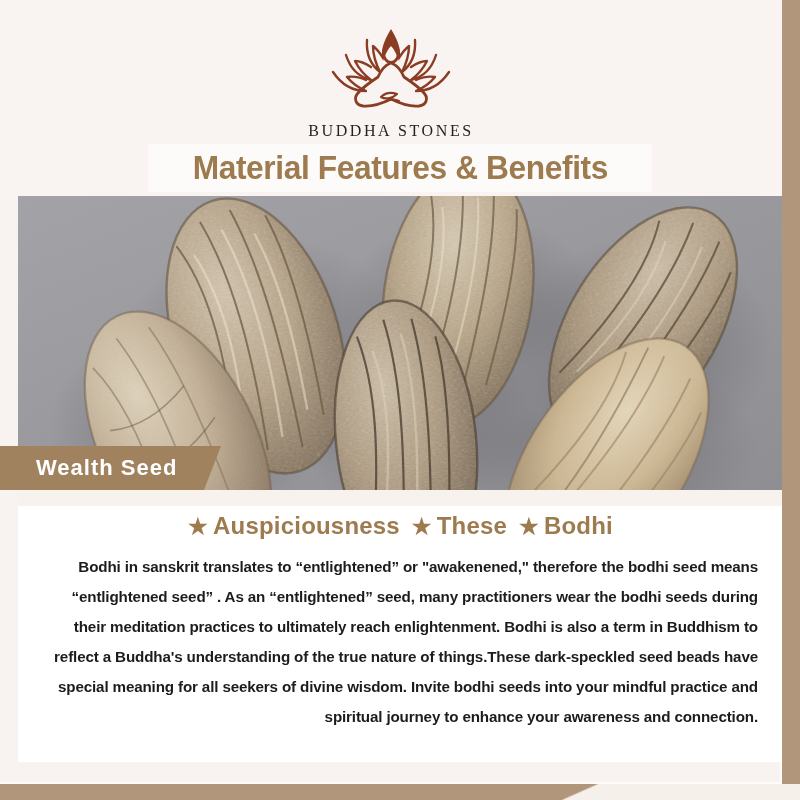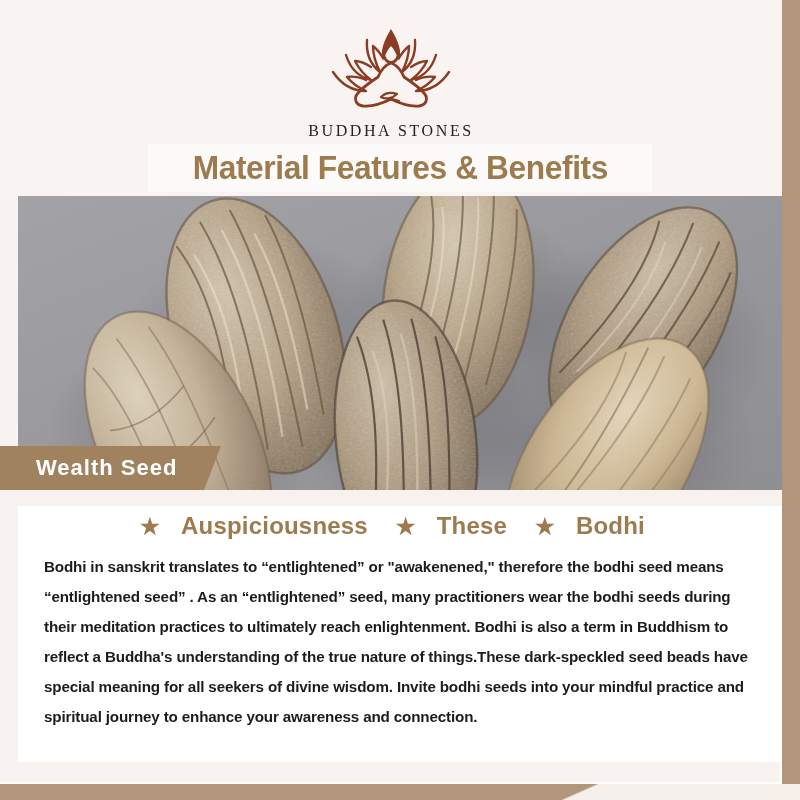--- a/index.html
+++ b/index.html
@@ -126,30 +126,30 @@
   #benefits {
     position:absolute; left:0; top:22px; width:764px;
     text-align:center;
     font-weight:700;
     font-size:24px;
     color:#9d7b4f;
     letter-spacing:0.2px;
     white-space:nowrap;
   }
   #benefits .star { font-size:22px; margin:0 3px; }
-  #benefits .kw { margin:0 18px; }
+  #benefits .kw { margin:0 2px; }
 
   #paragraph {
     position:absolute; left:26px; top:62px; width:714px;
     font-size:15.2px;
     line-height:30px;
     color:#1c1c1c;
     font-weight:700;
     letter-spacing:-0.15px;
-    text-align:left;
+    text-align:right;
   }
 </style>
 </head>
 <body>
 
 <div id="frame">
 
   <div id="page"></div>
   <div id="page-hairline"></div>
   <div id="topleft-cream"></div>

